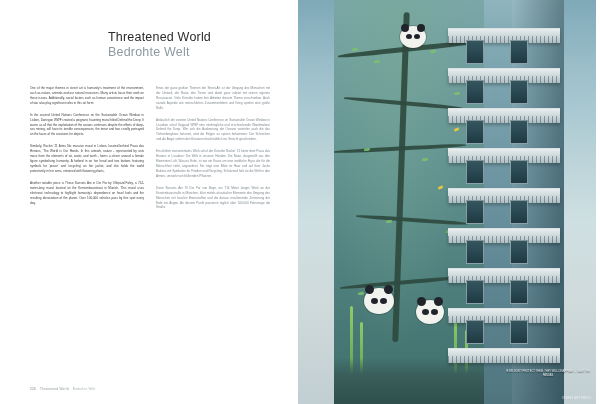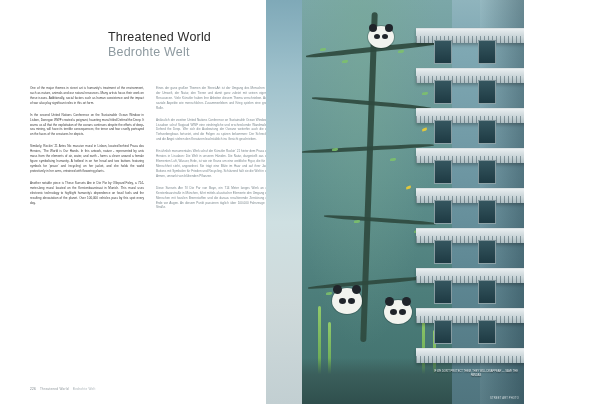--- a/index.html
+++ b/index.html
@@ -8,21 +8,21 @@
     background: #ffffff;
   }
   body {
     width: 600px;
     height: 404px;
     overflow: hidden;
     font-family: "Liberation Sans", sans-serif;
   }
   .spread {
     position: relative;
-    width: 524px;
+    width: 596px;
     height: 404px;
     background: #ffffff;
     display: flex;
   }
 
   
   .page-left {
     position: relative;
     width: 300px;
     height: 404px;

